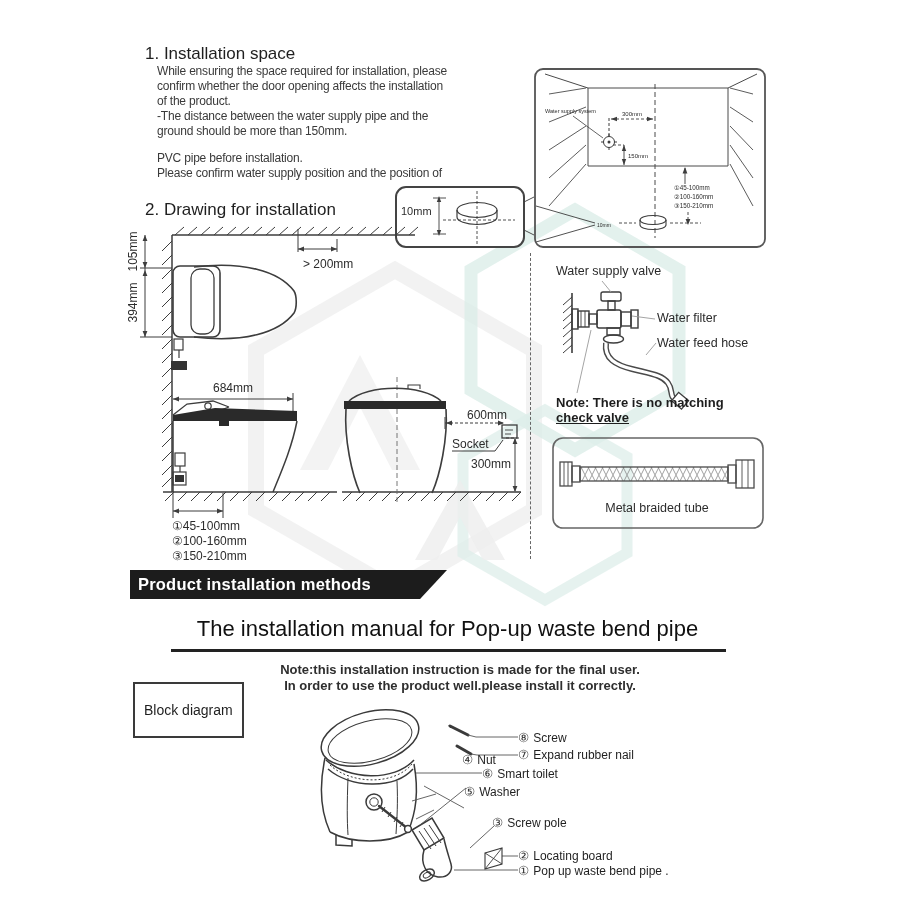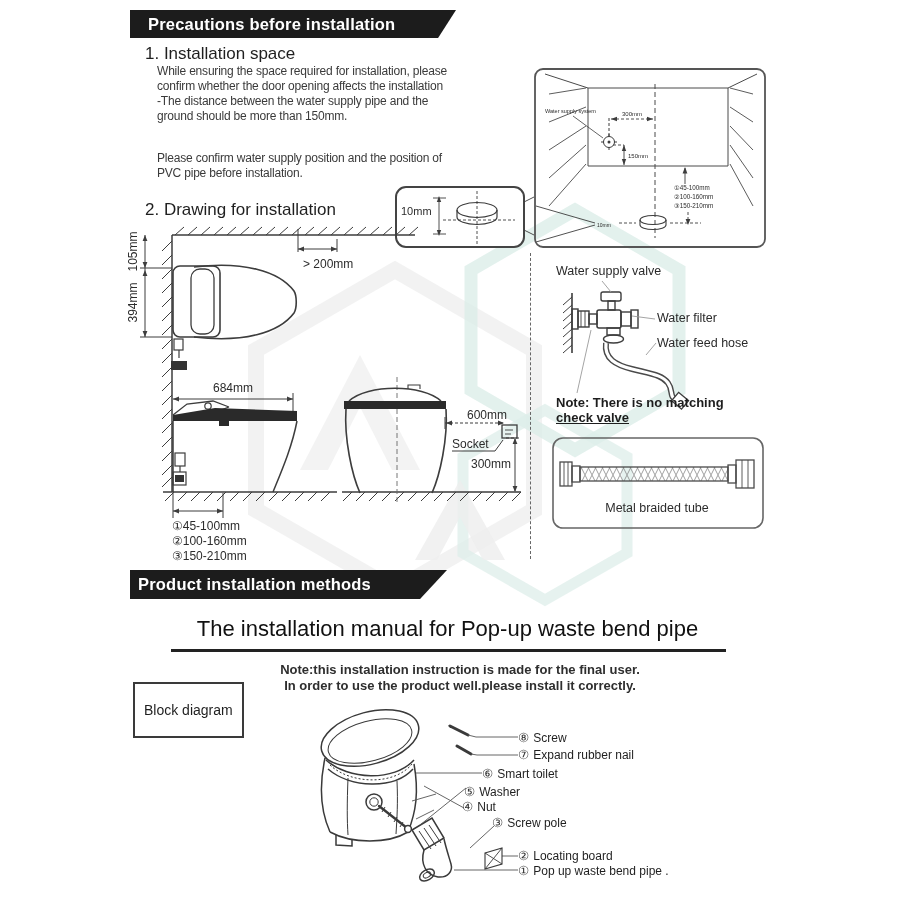--- a/index.html
+++ b/index.html
@@ -31,32 +31,32 @@
   <svg class="abs" style="left:0;top:0" width="900" height="900" viewBox="0 0 900 900">
     <g fill="none">
       <polygon points="395,270 256,350 256,510 395,590 534,510 534,350" stroke="#efefef" stroke-width="16" opacity="0.8"></polygon>
       <polygon points="575,210 471,270 471,390 575,450 679,390 679,270" stroke="#d9ece7" stroke-width="13" opacity="0.75"></polygon>
       <polygon points="545,410 463,457 463,553 545,600 627,553 627,457" stroke="#ddeee9" stroke-width="11" opacity="0.75"></polygon>
       <path d="M300,470 L360,355 L420,470 L392,470 L360,407 L328,470 Z" fill="#f0f0f0" opacity="0.8"></path>
       <path d="M415,560 L460,480 L505,560 L483,560 L460,517 L437,560 Z" fill="#eeeeee" opacity="0.8"></path>
     </g>
   </svg>
 
-  <div class="abs banner" style="left:130px;top:10px;width:308px;height:28px;clip-path:polygon(0 0,100% 0,94.5% 100%,0 100%);">Precautions before installation</div>
 
   <div class="abs h2" style="left:145px;top:44px;">1. Installation space</div>
   <div class="abs bodytext" style="left:157px;top:64px;width:340px;">
     <div>While ensuring the space required for installation, please</div>
     <div>confirm whether the door opening affects the installation</div>
+    <div>of the product.</div>
     <div>-The distance between the water supply pipe and the</div>
     <div>ground should be more than 150mm.</div>
   </div>
   <div class="abs bodytext" style="left:157px;top:151px;width:340px;">
+    <div>PVC pipe before installation.</div>
     <div>Please confirm water supply position and the position of</div>
-    <div>PVC pipe before installation.</div>
   </div>
 
   <div class="abs h2" style="left:145px;top:200px;font-size:17px;">2. Drawing for installation</div>
 
   <svg class="abs" style="left:533px;top:66px;" width="236" height="184" viewBox="0 0 236 184">
     <g stroke="#555" fill="none" stroke-width="1.8">
       <rect x="2" y="3" width="230" height="178" rx="8"></rect>
     </g>
     <g stroke="#4a4a4a" fill="none" stroke-width="1">
       <path d="M55,22 H195 M55,22 V100 M195,22 V100 M55,100 H195"></path>
@@ -333,18 +333,18 @@
         <path d="M195,155 L212,150 L212,166 L195,171 Z"></path>
         <path d="M195,155 L212,166 M195,171 L212,150" stroke-width="0.9"></path>
       </g>
     </g>
   </svg>
 
   <div class="part" style="left:518px;top:730px;"><span class="pnum">⑧</span><span>Screw</span></div>
   <div class="part" style="left:518px;top:747px;"><span class="pnum">⑦</span><span>Expand rubber nail</span></div>
   <div class="part" style="left:482px;top:766px;"><span class="pnum">⑥</span><span>Smart toilet</span></div>
   <div class="part" style="left:464px;top:784px;"><span class="pnum">⑤</span><span>Washer</span></div>
-  <div class="part" style="left:462px;top:799px;"><span class="pnum">④</span><span>Nut</span></div>
+  <div class="part" style="left:462px;top:752px;"><span class="pnum">④</span><span>Nut</span></div>
   <div class="part" style="left:492px;top:815px;"><span class="pnum">③</span><span>Screw pole</span></div>
   <div class="part" style="left:518px;top:848px;"><span class="pnum">②</span><span>Locating board</span></div>
   <div class="part" style="left:518px;top:863px;"><span class="pnum">①</span><span>Pop up waste bend pipe .</span></div>
 
 </div>
 
 </body></html>

